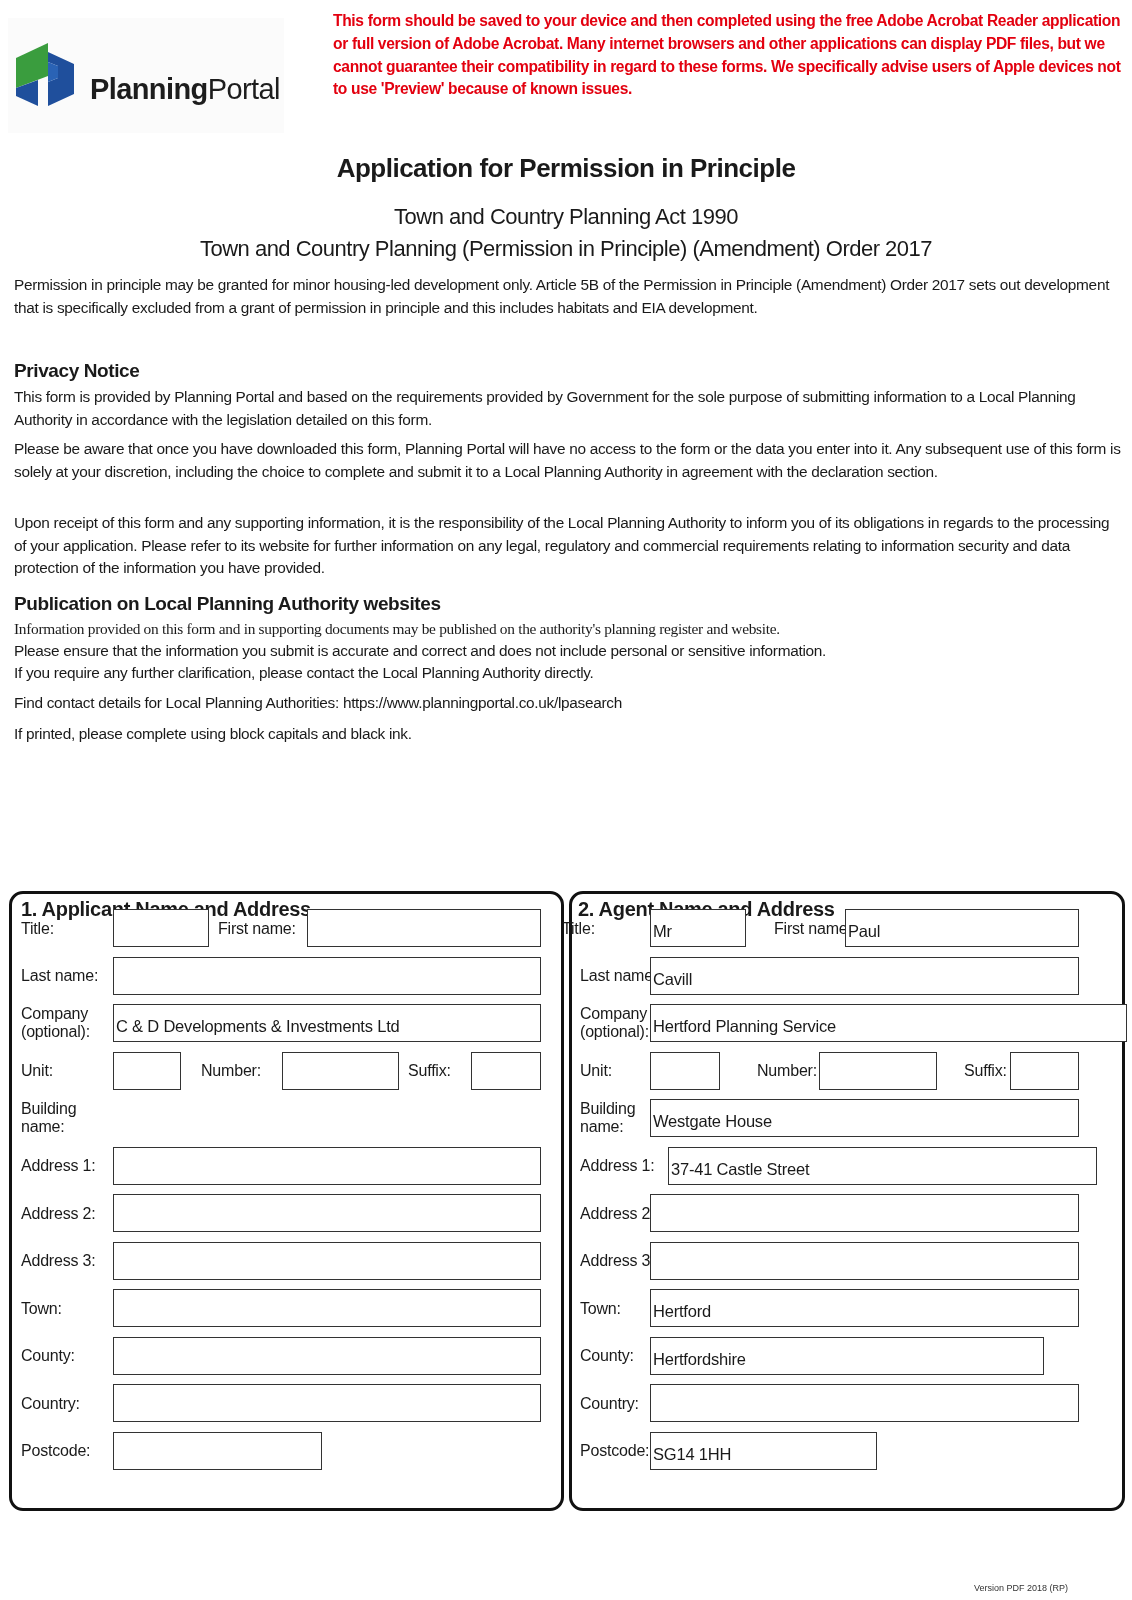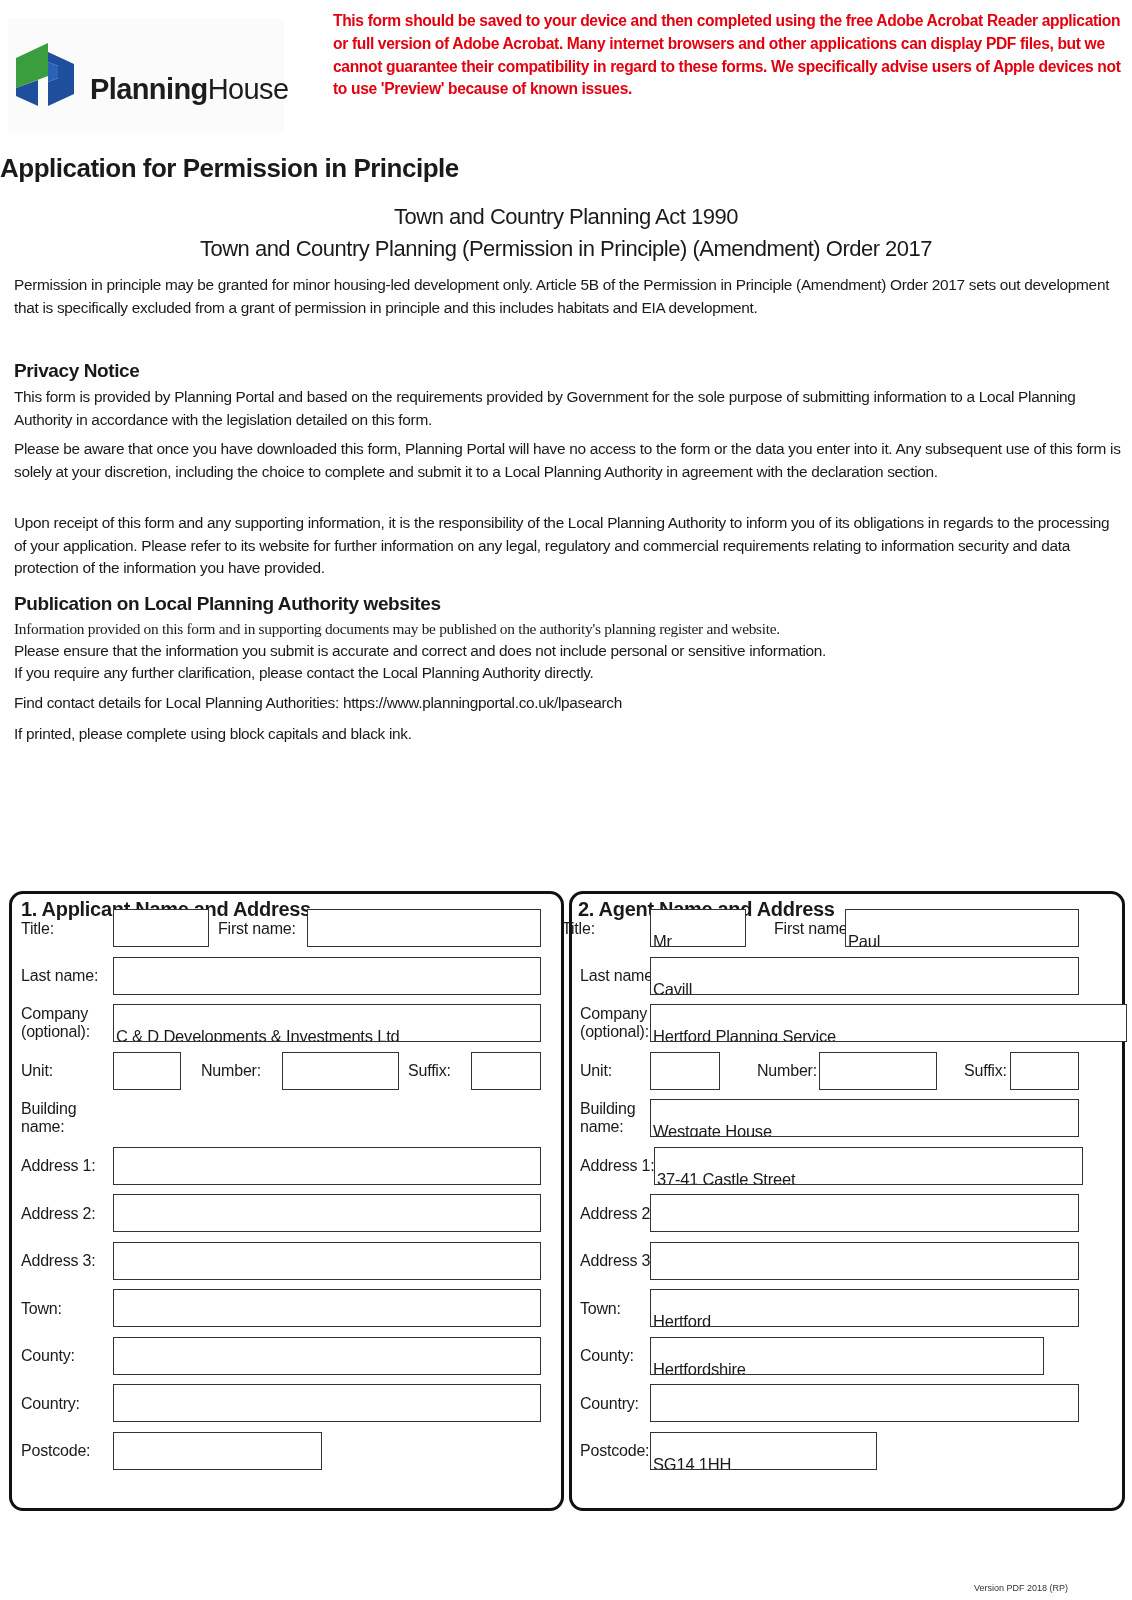--- a/index.html
+++ b/index.html
@@ -6,49 +6,49 @@
   html, body { width: 1132px; height: 1600px; background: #ffffff; overflow: hidden; }
   body { position: relative; font-family: "Liberation Sans", sans-serif; color: #1a1a1a; }
 
   .logo { position: absolute; left: 8px; top: 18px; width: 276px; height: 115px; background: #fbfbfb; }
   .logo svg { position: absolute; left: 4px; top: 20px; }
   .logo-text { position: absolute; left: 82px; top: 55px; font-size: 29px; letter-spacing: -0.6px; color: #1d1d1d; white-space: nowrap; }
   .logo-text b { font-weight: bold; }
 
   .warning { position: absolute; left: 333px; top: 10px; width: 790px; color: #e3000f; font-weight: bold; font-size: 15.6px; line-height: 22.8px; letter-spacing: -0.35px; }
 
-  .title { position: absolute; left: 0; width: 1132px; top: 153px; text-align: left; font-size: 26px; font-weight: bold; letter-spacing: -0.5px; }
+  .title { position: absolute; left: 0; width: 1132px; top: 153px; text-align: center; font-size: 26px; font-weight: bold; letter-spacing: -0.5px; }
   .subtitle { position: absolute; left: 0; width: 1132px; text-align: center; font-size: 22px; letter-spacing: -0.5px; }
   .sub1 { top: 204px; }
   .sub2 { top: 236px; }
 
   .para { position: absolute; left: 14px; width: 1110px; font-size: 15.4px; line-height: 22.5px; letter-spacing: -0.3px; }
   .heading { position: absolute; left: 14px; font-size: 19px; font-weight: bold; letter-spacing: -0.4px; }
 
   .panel { position: absolute; top: 891px; height: 620px; border: 3px solid #111; border-radius: 14px; }
   .panel.left { left: 9px; width: 555px; }
   .panel.right { left: 569px; width: 556px; }
   .panel-title { position: absolute; top: 4px; left: 9px; font-size: 20px; font-weight: bold; letter-spacing: -0.3px; }
 
   .lbl { position: absolute; font-size: 16px; line-height: 18px; letter-spacing: -0.2px; color: #1a1a1a; }
-  .box { position: absolute; height: 38px; border: 1.5px solid #333; background: #fff; font-size: 16.5px; padding: 22px 2px 0 2px; letter-spacing: -0.2px; white-space: nowrap; overflow: hidden; font-family: "Liberation Sans", sans-serif; color: #1a1a1a; }
+  .box { position: absolute; height: 38px; border: 1.5px solid #333; background: #fff; font-size: 16.5px; padding: 12px 2px 0 2px; letter-spacing: -0.2px; white-space: nowrap; overflow: hidden; font-family: "Liberation Sans", sans-serif; color: #1a1a1a; }
 
   .version { position: absolute; left: 974px; top: 1583px; font-size: 9px; color: #333; }
 </style>
 </head>
 <body>
 
 <div class="logo">
   <svg width="66" height="70" viewBox="0 0 66 70">
     <polygon points="4,20 36,5 36,38 4,50" fill="#3a9d3e"></polygon>
     <polygon points="4,50 26,42 26,68 4,58" fill="#1f4f9c"></polygon>
     <polygon points="36,14 62,26 62,56 36,68 36,44 46,40 46,28 36,24" fill="#1f4f9c"></polygon>
     <polygon points="36,24 46,28 46,40 36,44" fill="#2a63b5"></polygon>
   </svg>
-  <div class="logo-text"><b>Planning</b><span>House</span></div>
+  <div class="logo-text"><b>Planning</b><span>Portal</span></div>
 </div>
 
 <div class="warning">This form should be saved to your device and then completed using the free Adobe Acrobat Reader application or full version of Adobe Acrobat. Many internet browsers and other applications can display PDF files, but we cannot guarantee their compatibility in regard to these forms. We specifically advise users of Apple devices not to use 'Preview' because of known issues.</div>
 
 <div class="title">Application for Permission in Principle</div>
 <div class="subtitle sub1">Town and Country Planning Act 1990</div>
 <div class="subtitle sub2">Town and Country Planning (Permission in Principle) (Amendment) Order 2017</div>
 
 <div class="para" style="top:274px;">Permission in principle may be granted for minor housing-led development only. Article 5B of the Permission in Principle (Amendment) Order 2017 sets out development that is specifically excluded from a grant of permission in principle and this includes habitats and EIA development.</div>
 
@@ -131,21 +131,21 @@
   <div class="lbl" style="left:167px;top:168px;">Number:</div>
   <div class="box" style="left:247px;top:158px;width:118px;"></div>
   <div class="lbl" style="left:374px;top:168px;">Suffix:</div>
   <div class="box" style="left:438px;top:158px;width:69px;"></div>
 
   <div class="lbl" style="left:-10px;top:206px;">Building</div>
   <div class="lbl" style="left:-10px;top:224px;">name:</div>
   <div class="box" style="left:78px;top:205px;width:429px;">Westgate House</div>
 
   <div class="lbl" style="left:-10px;top:263px;">Address 1:</div>
-  <div class="box" style="left:82px;top:253px;width:429px;">37-41 Castle Street</div>
+  <div class="box" style="left:96px;top:253px;width:429px;">37-41 Castle Street</div>
 
   <div class="lbl" style="left:-10px;top:311px;">Address 2:</div>
   <div class="box" style="left:78px;top:300px;width:429px;"></div>
 
   <div class="lbl" style="left:-10px;top:358px;">Address 3:</div>
   <div class="box" style="left:78px;top:348px;width:429px;"></div>
 
   <div class="lbl" style="left:-10px;top:406px;">Town:</div>
   <div class="box" style="left:78px;top:395px;width:429px;">Hertford</div>
 

